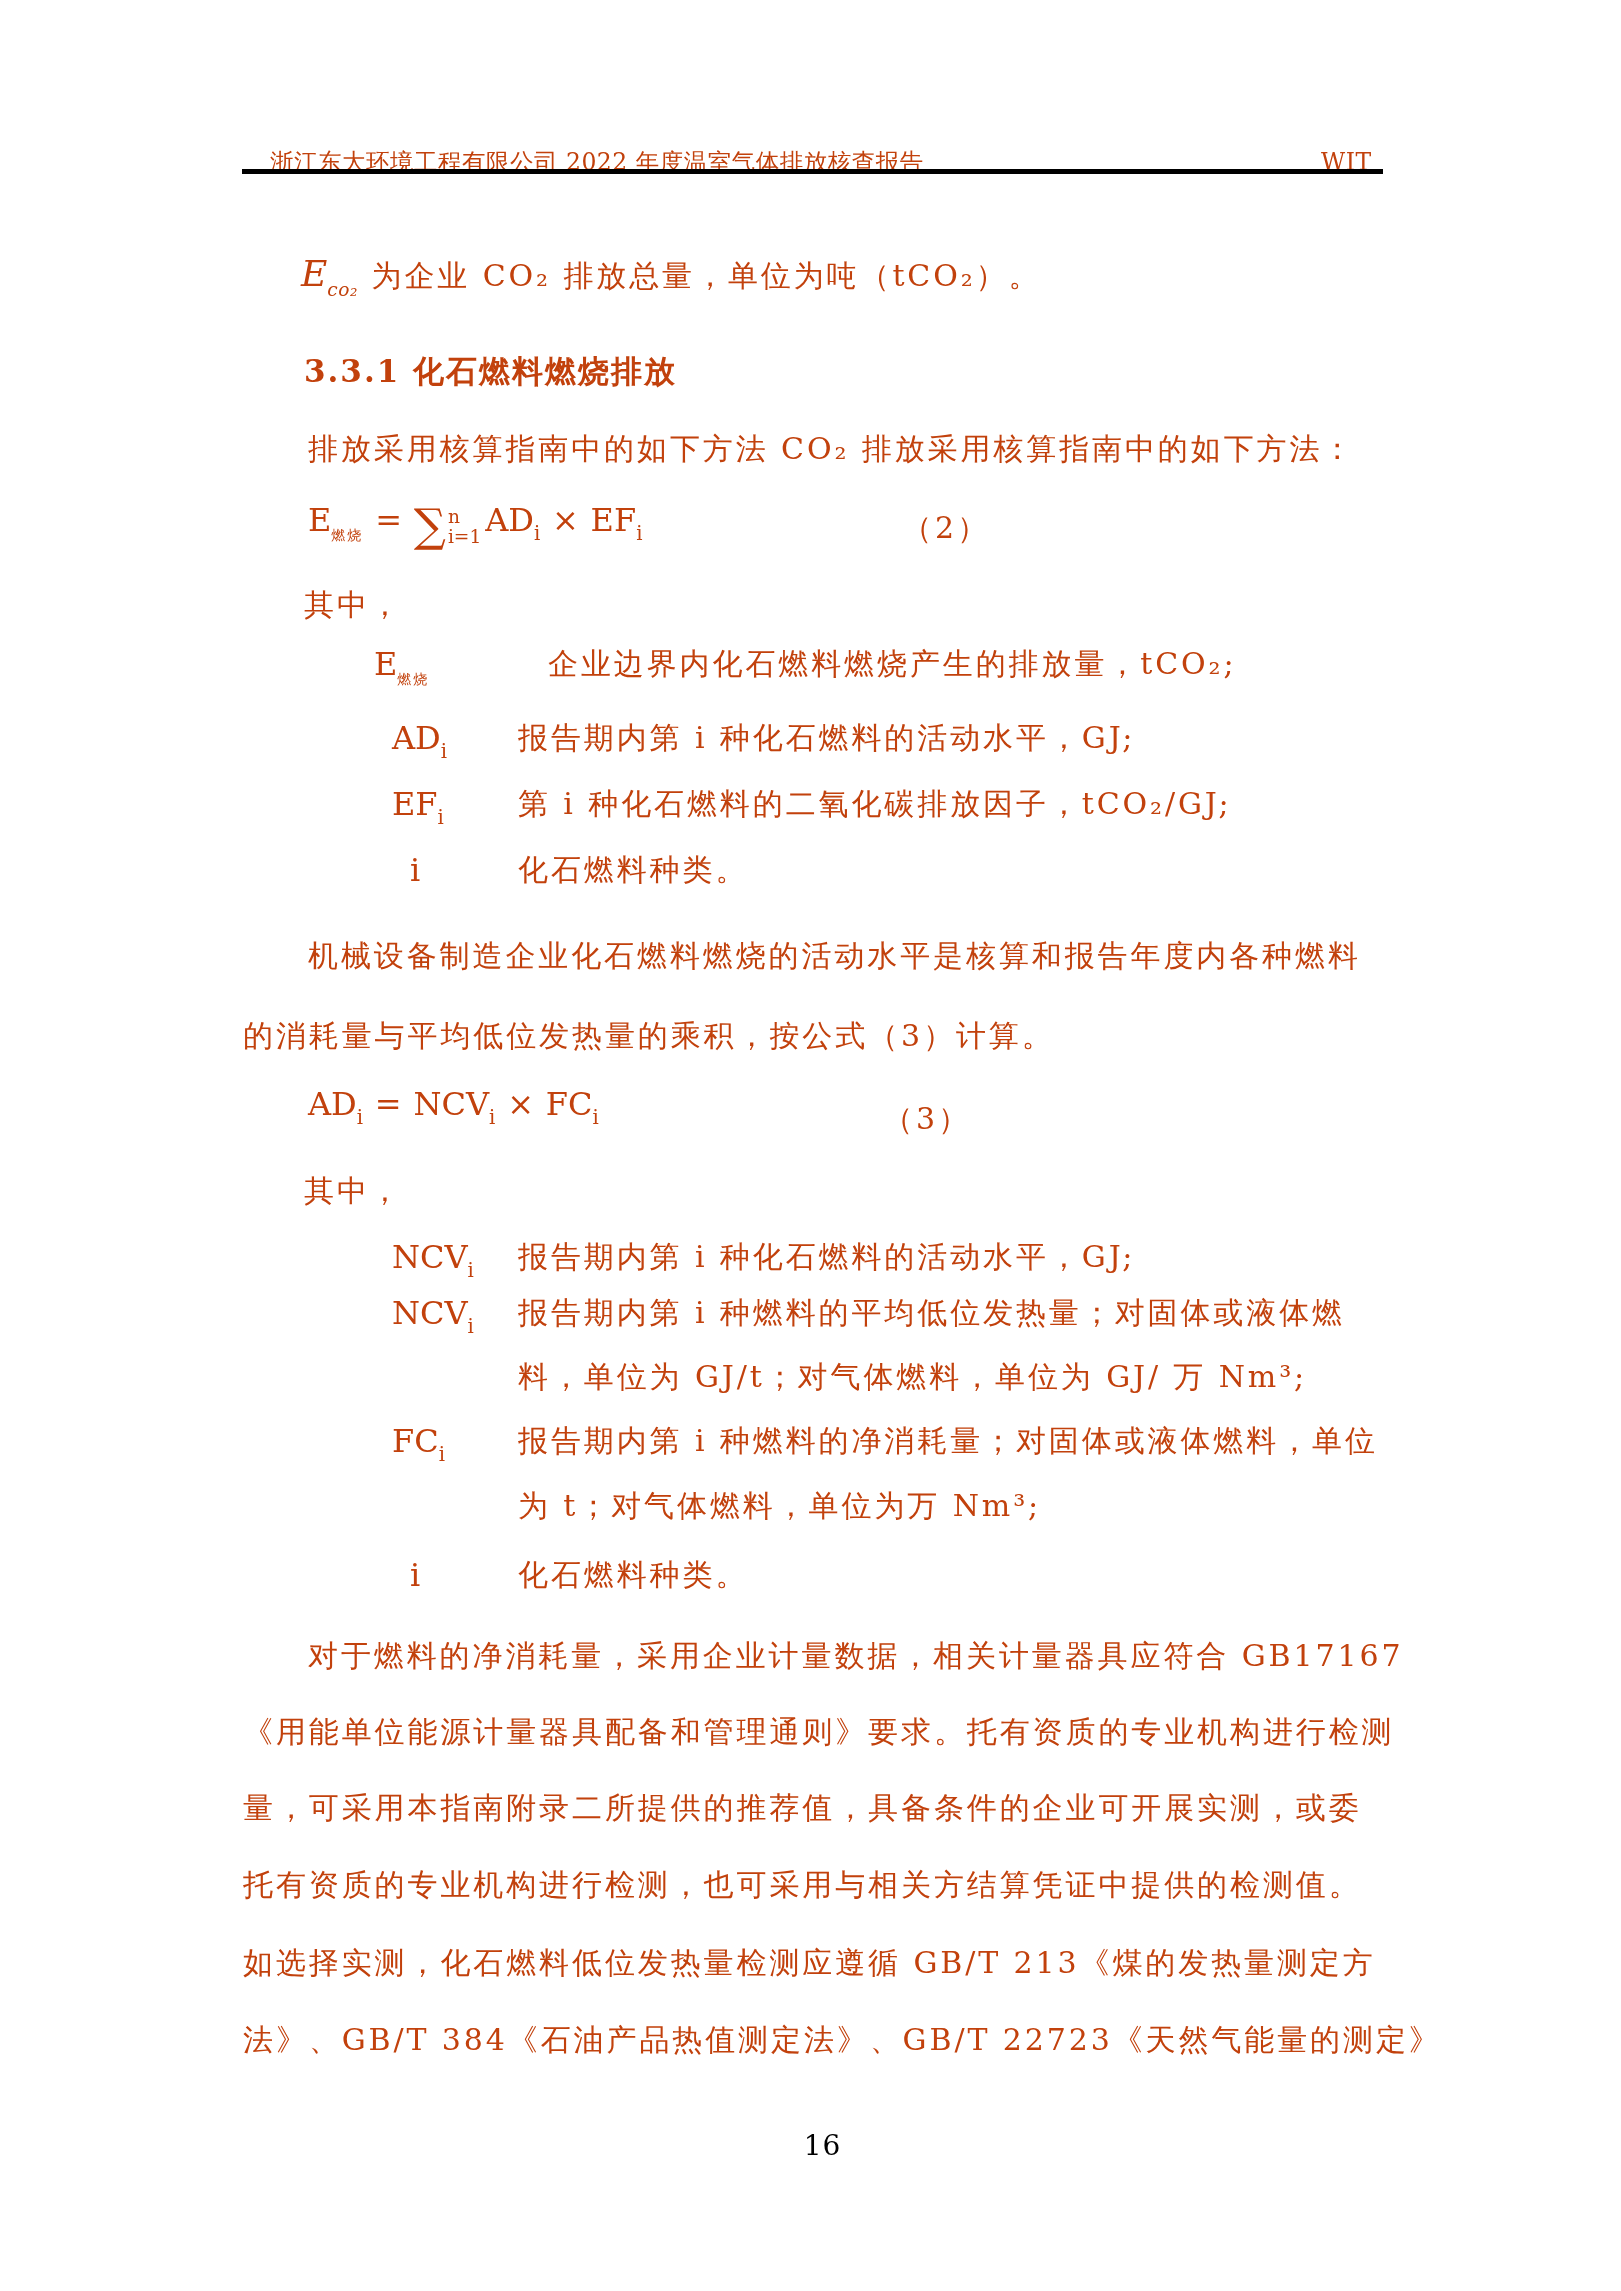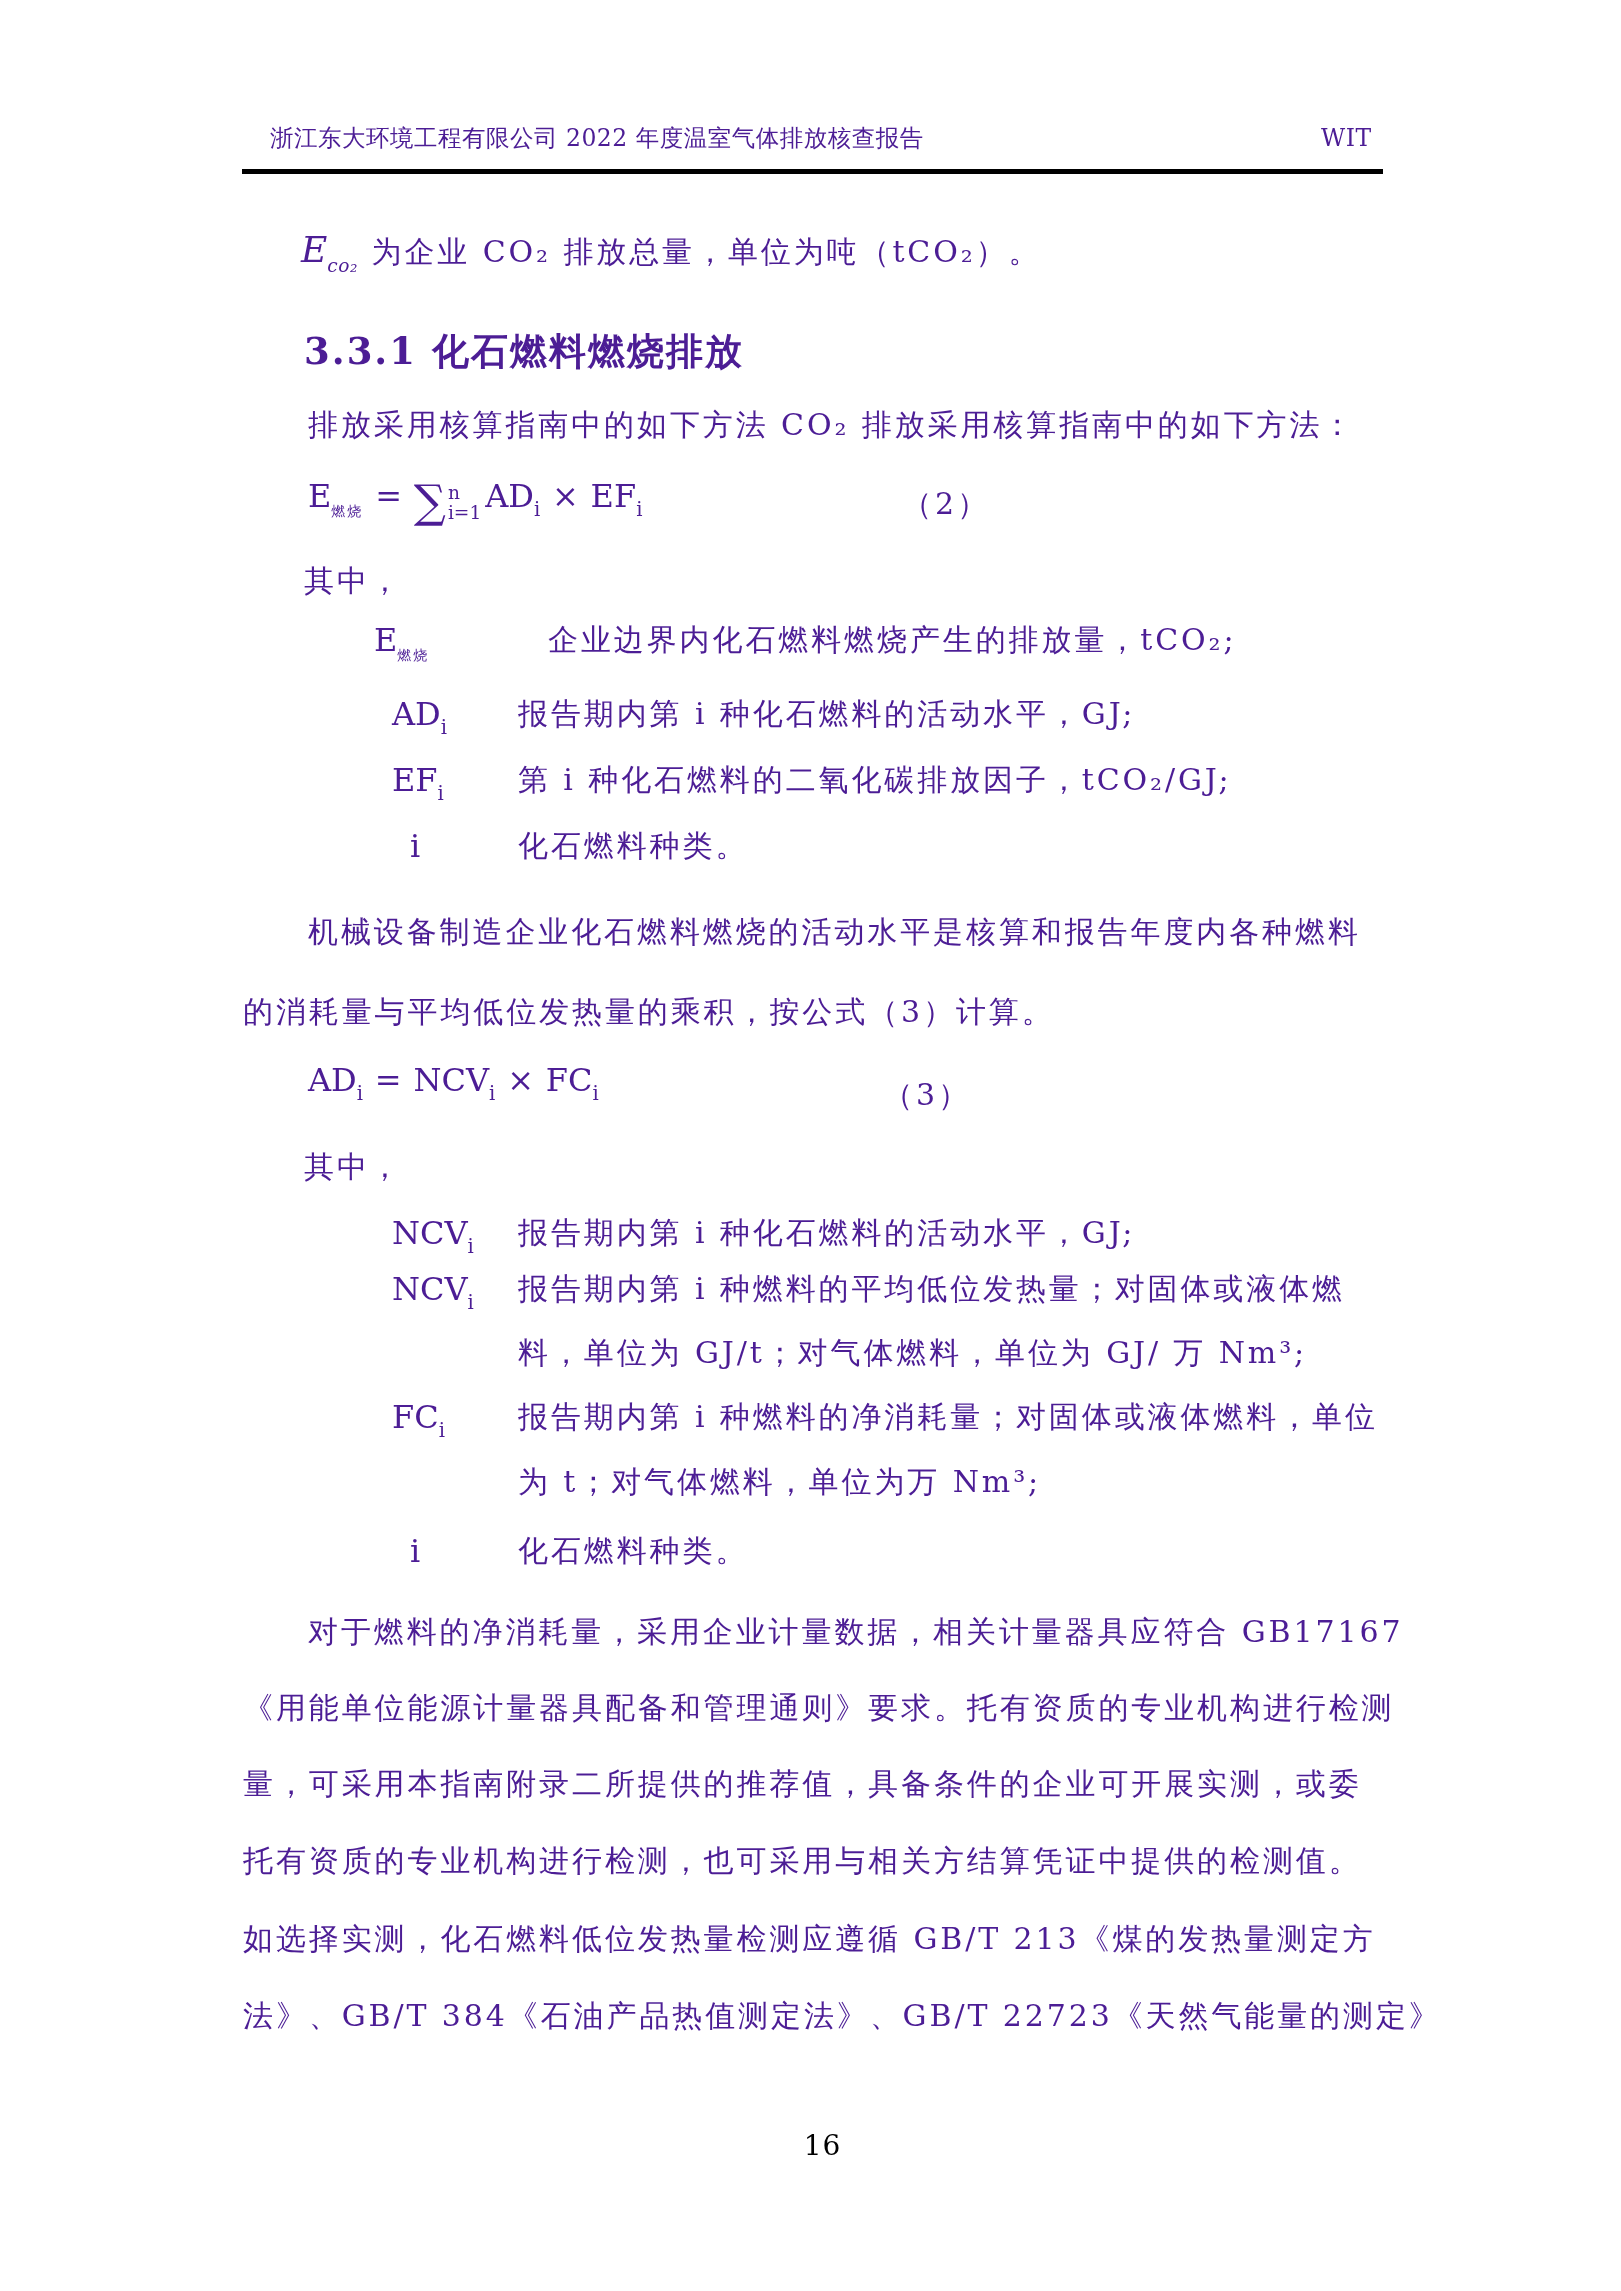--- a/index.html
+++ b/index.html
@@ -10,25 +10,26 @@
     font-family:"DejaVu Serif","Liberation Serif",serif;
     color:#000;
     overflow:hidden;
   }
   .ln{
     position:absolute;
     font-size:30px;
     line-height:1.3;
     letter-spacing:2.9px;
     white-space:nowrap;
-    color:#4c1d95;
+    color:#c2410c;
+    margin-top:24px;
   }
   .hdr{font-size:23.5px;letter-spacing:0.5px;}
   .rule{position:absolute;left:242px;top:169px;width:1141px;height:4.9px;background:#000;}
-  .heading{font-weight:bold;font-size:37px;letter-spacing:2px;}
+  .heading{font-weight:bold;font-size:31px;letter-spacing:2px;}
   .bigE{font-size:36px;font-style:italic;letter-spacing:0;}
   .isub{font-size:18.6px;font-style:italic;position:relative;top:9.8px;letter-spacing:0.5px;}
   .introtext{margin-left:13.7px;}
   .formula{font-size:32px;letter-spacing:0;}
   .fsub{font-size:19.6px;position:relative;top:8.8px;letter-spacing:0;}
   .fsub.cjk{font-size:14px;letter-spacing:2px;}
   .fop{margin:0 11.8px;}
   .fsum{font-size:45px;vertical-align:-9.8px;line-height:1;}
   .flimits{display:inline-block;vertical-align:-11.8px;font-size:18.6px;line-height:19.6px;letter-spacing:0;margin-left:2px;margin-right:3.9px;text-align:left;}
   .flimits span{display:block;}

